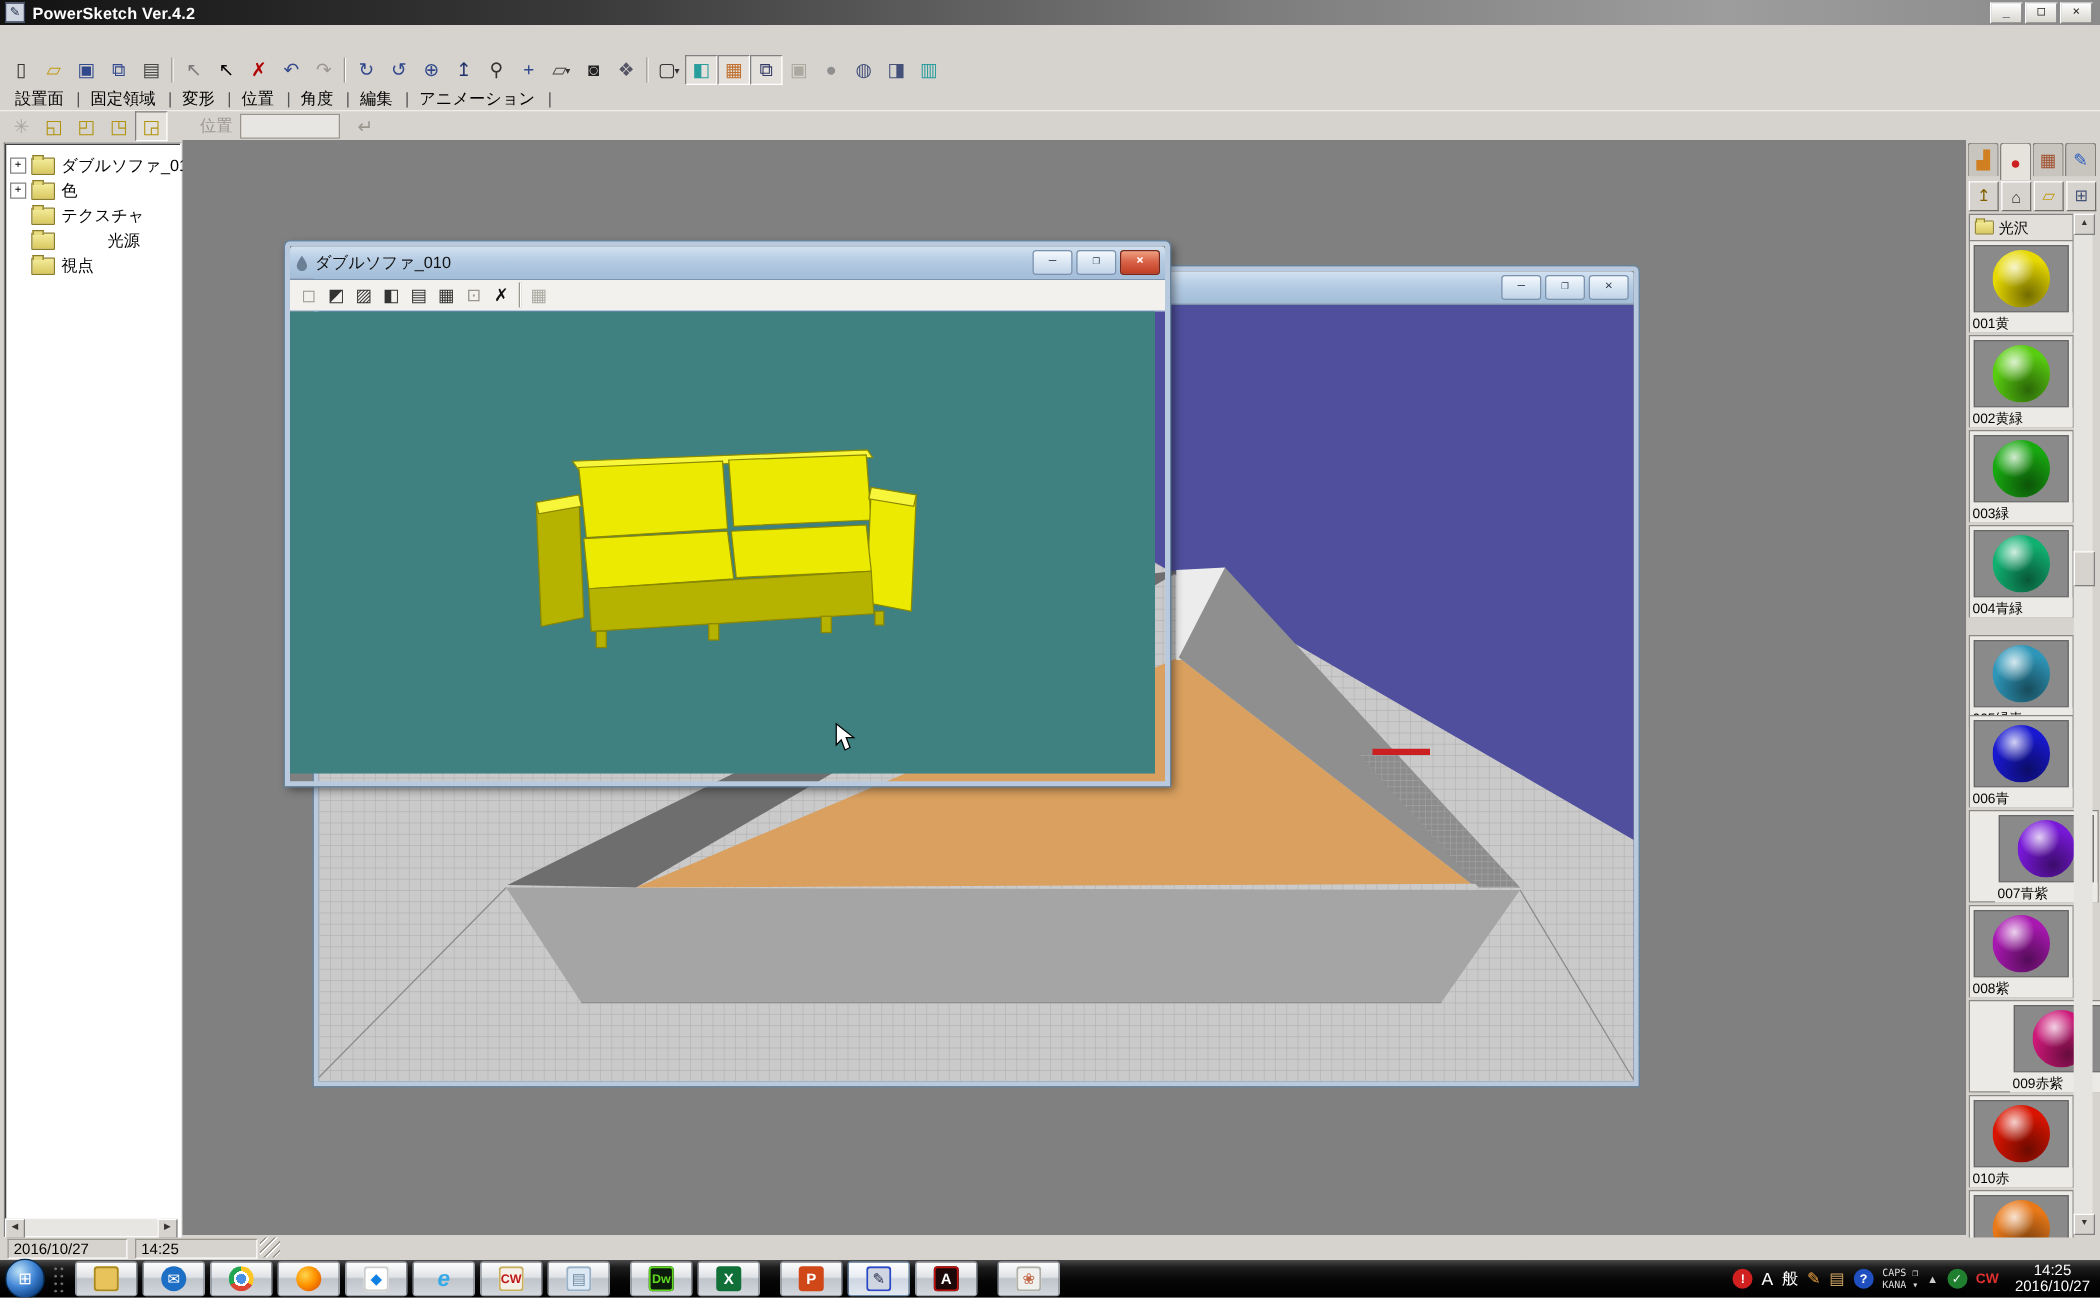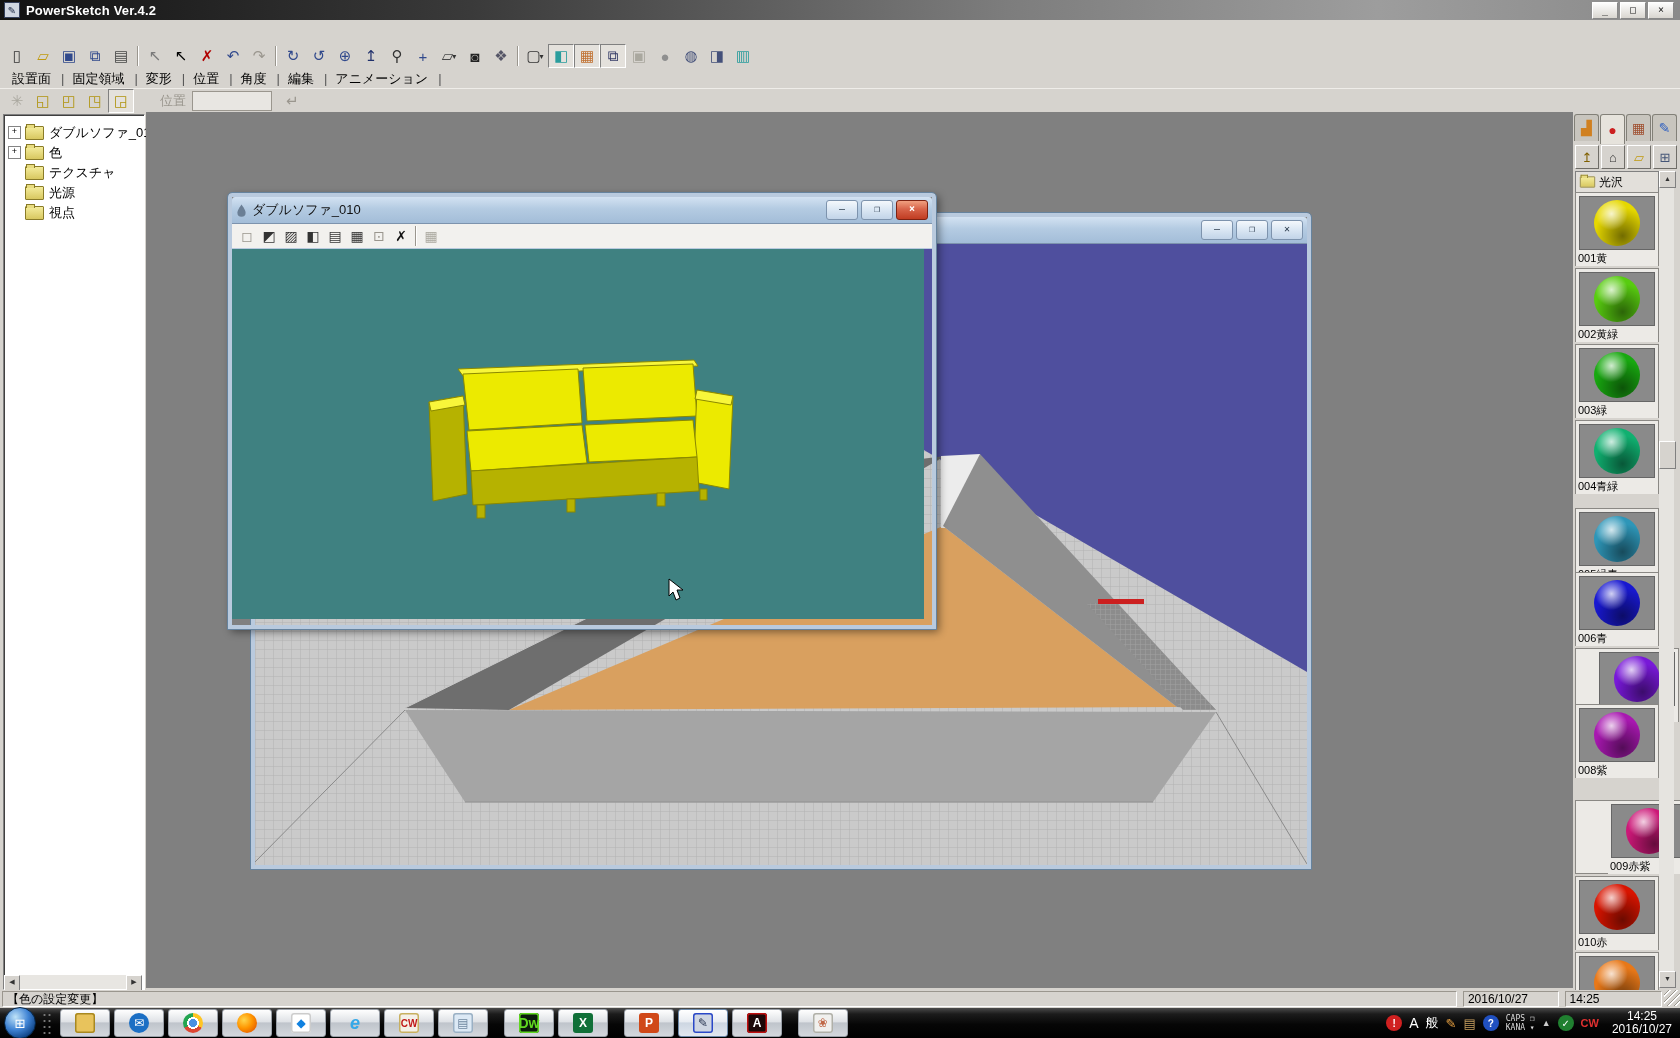--- a/index.html
+++ b/index.html
@@ -223,21 +223,21 @@
           <div style="display: inline;">色</div>
         </div>
         <div class="tree-item" style="top: 48px;">
           <div class="expander none"></div>
           <div class="folder"></div>
           <div style="display: inline;">テクスチャ</div>
         </div>
         <div class="tree-item" style="top: 68px;">
           <div class="expander none"></div>
           <div class="folder"></div>
-          <div style="display: inline;">光源</div>
+          <div style="display: inline; margin-left: 37px;">光源</div>
         </div>
         <div class="tree-item" style="top: 88px; font-family: Liberation Serif, serif;">
           <div class="expander none"></div>
           <div class="folder"></div>
           <div style="display: inline;">視点</div>
         </div>
       </div>
     <div id="tree-hscroll">
       <div class="hs-btn">◀</div>
       <div class="hs-track"></div>
@@ -393,21 +393,21 @@
             <div class="ball" style="background: radial-gradient(circle at 38% 30%, rgba(255, 255, 255, 0.8), rgba(255, 255, 255, 0) 38%), radial-gradient(circle at 62% 78%, rgba(0, 0, 0, 0.5), rgba(0, 0, 0, 0) 62%), rgb(24, 24, 208);"></div>
           </div>
           <div class="lbl">006青</div>
         </div>
         <div class="swatch" style="top: 536px; padding-left: 20px;">
           <div class="well">
             <div class="ball" style="background: radial-gradient(circle at 38% 30%, rgba(255, 255, 255, 0.8), rgba(255, 255, 255, 0) 38%), radial-gradient(circle at 62% 78%, rgba(0, 0, 0, 0.5), rgba(0, 0, 0, 0) 62%), rgb(120, 24, 216);"></div>
           </div>
           <div class="lbl">007青紫</div>
         </div>
-        <div class="swatch" style="top: 592px;">
+        <div class="swatch" style="top: 612px;">
           <div class="well">
             <div class="ball" style="background: radial-gradient(circle at 38% 30%, rgba(255, 255, 255, 0.8), rgba(255, 255, 255, 0) 38%), radial-gradient(circle at 62% 78%, rgba(0, 0, 0, 0.5), rgba(0, 0, 0, 0) 62%), rgb(168, 24, 176);"></div>
           </div>
           <div class="lbl">008紫</div>
         </div>
         <div class="swatch" style="top: 688px; padding-left: 32px;">
           <div class="well">
             <div class="ball" style="background: radial-gradient(circle at 38% 30%, rgba(255, 255, 255, 0.8), rgba(255, 255, 255, 0) 38%), radial-gradient(circle at 62% 78%, rgba(0, 0, 0, 0.5), rgba(0, 0, 0, 0) 62%), rgb(204, 24, 120);"></div>
           </div>
           <div class="lbl">009赤紫</div>
@@ -426,21 +426,20 @@
         </div>
       </div>
     <div id="pal-vscroll">
       <div class="vs-btn" style="top:0">▲</div>
       <div id="vs-thumb"></div>
       <div class="vs-btn" style="bottom:0">▼</div>
     </div>
   </div>
 
   <div id="statusbar">
-    <div class="sb-panel" id="sb-msg">【色の設定変更】</div>
     <div class="sb-panel" id="sb-date">2016/10/27</div>
     <div class="sb-panel" id="sb-time">14:25</div>
     <div id="sb-grip"></div>
   </div>
 
   <div id="taskbar">
     <div id="start-orb">⊞</div>
     <div id="tb-dots"></div>
     <div id="tb-items" style="display:flex;align-items:center;">
         <div class="tb-task">
@@ -461,21 +460,21 @@
         <div class="tb-task">
           <div class="chip" style="background: transparent; color: rgb(53, 168, 232); font-style: italic; font-size: 18px;">e</div>
         </div>
         <div class="tb-task">
           <div class="chip" style="background: rgb(244, 240, 232); color: rgb(192, 24, 24); box-shadow: rgb(200, 176, 96) 0px 0px 0px 1.5px inset; font-size: 10px;">CW</div>
         </div>
         <div class="tb-task">
           <div class="chip" style="background: rgb(220, 233, 245); color: rgb(112, 136, 160); box-shadow: rgb(154, 176, 196) 0px 0px 0px 1.5px inset;">▤</div>
         </div>
         <div class="tb-task" style="margin-left: 14px;">
-          <div class="chip" style="background: rgb(12, 28, 12); color: rgb(96, 216, 32); box-shadow: rgb(96, 216, 32) 0px 0px 0px 1.5px inset; font-size: 14px;">Dw</div>
+          <div class="chip" style="background: rgb(12, 28, 12); color: rgb(96, 216, 32); box-shadow: rgb(96, 216, 32) 0px 0px 0px 1.5px inset; font-size: 10px;">Dw</div>
         </div>
         <div class="tb-task">
           <div class="chip" style="background: rgb(16, 112, 56); color: rgb(255, 255, 255);">X</div>
         </div>
         <div class="tb-task" style="margin-left: 14px;">
           <div class="chip" style="background: rgb(208, 72, 24); color: rgb(255, 255, 255);">P</div>
         </div>
         <div class="tb-task active">
           <div class="chip" style="background: rgb(207, 214, 226); color: rgb(36, 48, 76); box-shadow: rgb(42, 72, 200) 0px 0px 0px 1.5px inset;">✎</div>
         </div>

